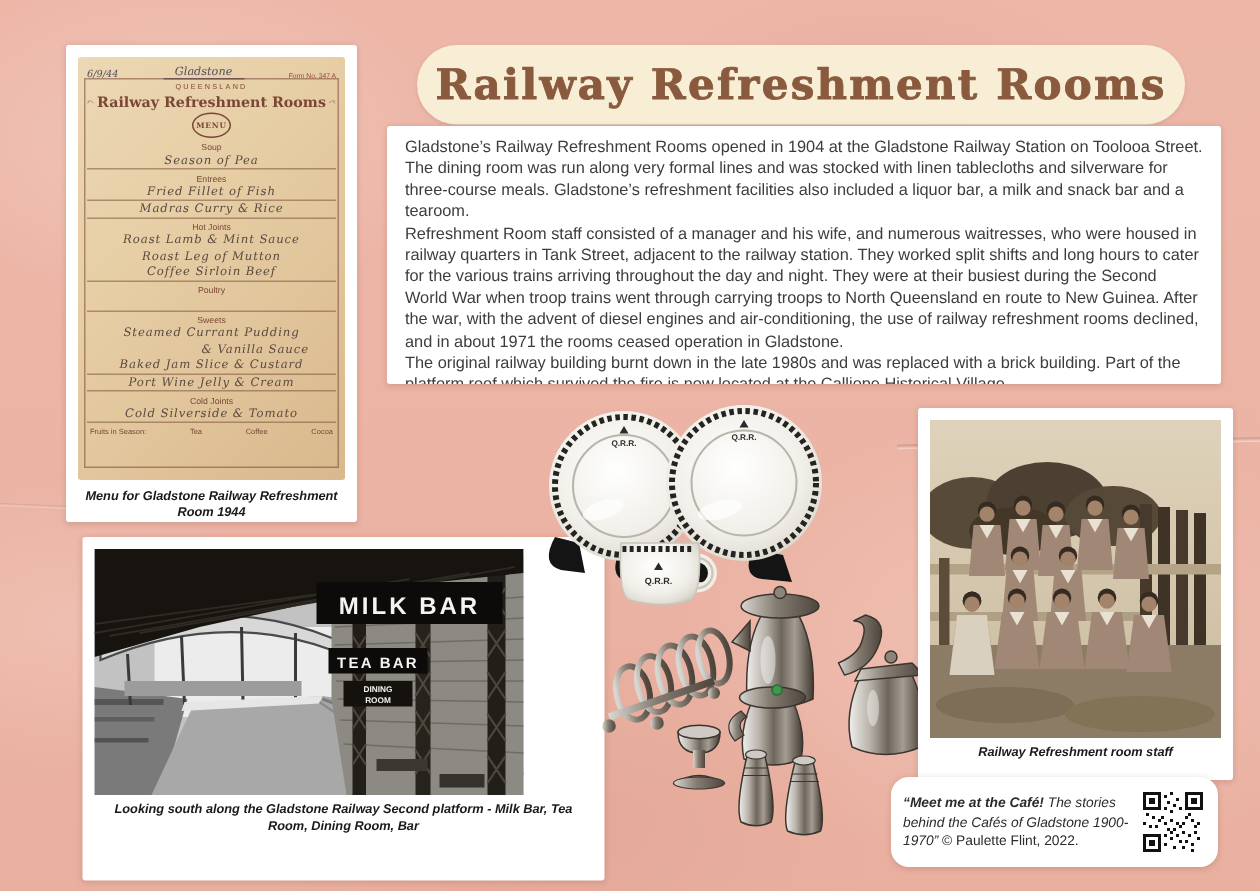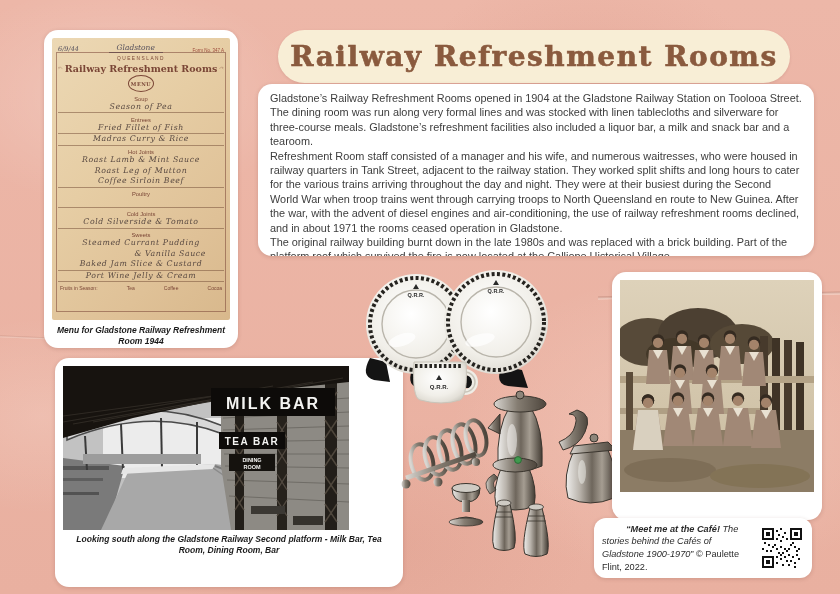--- a/index.html
+++ b/index.html
@@ -16,21 +16,21 @@
     font-family:"Liberation Sans", sans-serif;
   }
   .crease { position:absolute; pointer-events:none; }
   .crease-1 { left:598px; top:294px; width:242px; height:3px;
     background:linear-gradient(to bottom, rgba(130,74,60,.30), rgba(255,246,238,.55));
     transform:rotate(-1.2deg); }
   .crease-2 { left:-4px; top:338px; width:130px; height:2px;
     background:linear-gradient(to bottom, rgba(130,74,60,.18), rgba(255,246,238,.40));
     transform:rotate(2.5deg); }
 
-  .card { position:absolute; background:#fff; border-radius:14px;
+  .card { position:absolute; background:#fff; border-radius:2px;
     box-shadow:0 1px 4px rgba(90,40,30,.18); }
 
   
   .title-banner { position:absolute; left:278px; top:30px; width:512px; height:53px;
     background:#f8eed6; border-radius:27px; display:flex; align-items:center; justify-content:center;
     box-shadow:0 1px 3px rgba(90,40,30,.12); }
   .title-banner h1 { font-family:"DejaVu Serif", serif; font-weight:bold; font-size:28px;
     color:#8a5a3e; letter-spacing:1.5px; -webkit-text-stroke:.6px #8a5a3e; }
 
   
@@ -73,21 +73,21 @@
 
   
   .staff-card { left:612px; top:272px; width:210px; height:248px; padding:8px; }
   .staff-photo { width:194px; height:212px; display:block; }
   .staff-caption { margin-top:4px; }
 
   
   .citation-card { left:594px; top:518px; width:218px; height:60px; border-radius:12px;
     padding:7px 8px; display:flex; gap:6px; align-items:center; }
   .cit-text { flex:1; font-size:9.2px; line-height:1.38; color:#2b2b2b; }
-  .cit-bold { font-weight:bold; font-style:italic;margin-left:24px; }
+  .cit-bold { font-weight:bold; font-style:italic; }
   .cit-italic { font-style:italic; }
   .cit-credit { font-style:normal; }
   .qr { width:44px; height:44px; flex:0 0 44px; }
 
   
   .china-photo { position:absolute; left:352px; top:266px; width:246px; height:152px; }
   .silver-photo { position:absolute; left:380px; top:370px; width:248px; height:200px; }
 
   .sign-text { font-family:"Liberation Sans", sans-serif; font-weight:bold; fill:#f4f4f2; }
   .qrr-text { font-family:"Liberation Sans", sans-serif; font-weight:bold; fill:#2a2a2a; }
@@ -143,29 +143,29 @@
         <div class="m-head">Hot Joints</div>
         <div class="m-line tight">Roast Lamb &amp; Mint Sauce</div>
         <div class="m-line tight">Roast Leg of Mutton</div>
         <div class="m-line last">Coffee Sirloin Beef</div>
       </div>
       <div>
         <div class="m-head">Poultry</div>
         <div class="m-line"></div>
       </div>
       <div>
-        <div class="m-head">Cold Joints</div>
-        <div class="m-line">Cold Silverside &amp; Tomato</div>
-      </div>
-      <div>
         <div class="m-head">Sweets</div>
         <div class="m-line tight">Steamed Currant Pudding</div>
         <div class="m-line indent">&amp; Vanilla Sauce</div>
         <div class="m-line">Baked Jam Slice &amp; Custard</div>
         <div class="m-line">Port Wine Jelly &amp; Cream</div>
+      </div>
+      <div>
+        <div class="m-head">Cold Joints</div>
+        <div class="m-line">Cold Silverside &amp; Tomato</div>
       </div>
       <div class="m-footer">
         <span>Fruits in Season:</span>
         <span>Tea</span>
         <span>Coffee</span>
         <span>Cocoa</span>
       </div>
     </div>
     <div class="caption menu-caption">Menu for Gladstone Railway Refreshment Room 1944</div>
   </div>
@@ -408,20 +408,21 @@
         <use href="#figKneel" x="28" y="122"></use>
         <use href="#figKneel" x="58" y="120"></use>
         <use href="#figKneel" x="88" y="120"></use>
         <use href="#figKneel" x="118" y="120"></use>
         <use href="#figKneel" x="146" y="122"></use>
         <path d="M18,130 L38,130 L43,170 L13,170 Z" fill="#d9d0bf"></path>
         <circle cx="28" cy="120.5" r="6.2" fill="#352b21"></circle>
         <circle cx="28" cy="122.8" r="5.1" fill="#a3836a"></circle>
       </g>
     </svg>
+    <div class="caption staff-caption">Railway Refreshment room staff</div>
   </div>
 
   <div class="card citation-card">
     <div class="cit-text">
       <span class="cit-bold">“Meet me at the Café!</span><span class="cit-italic"> The stories behind the Cafés of Gladstone 1900-1970”</span><span class="cit-credit"> © Paulette Flint, 2022.</span>
     </div>
     <svg class="qr" viewBox="0 0 44 44">
       <rect width="44" height="44" fill="#ffffff"></rect>
       <g fill="#111111">
         <rect x="2" y="2" width="12" height="12"></rect>

